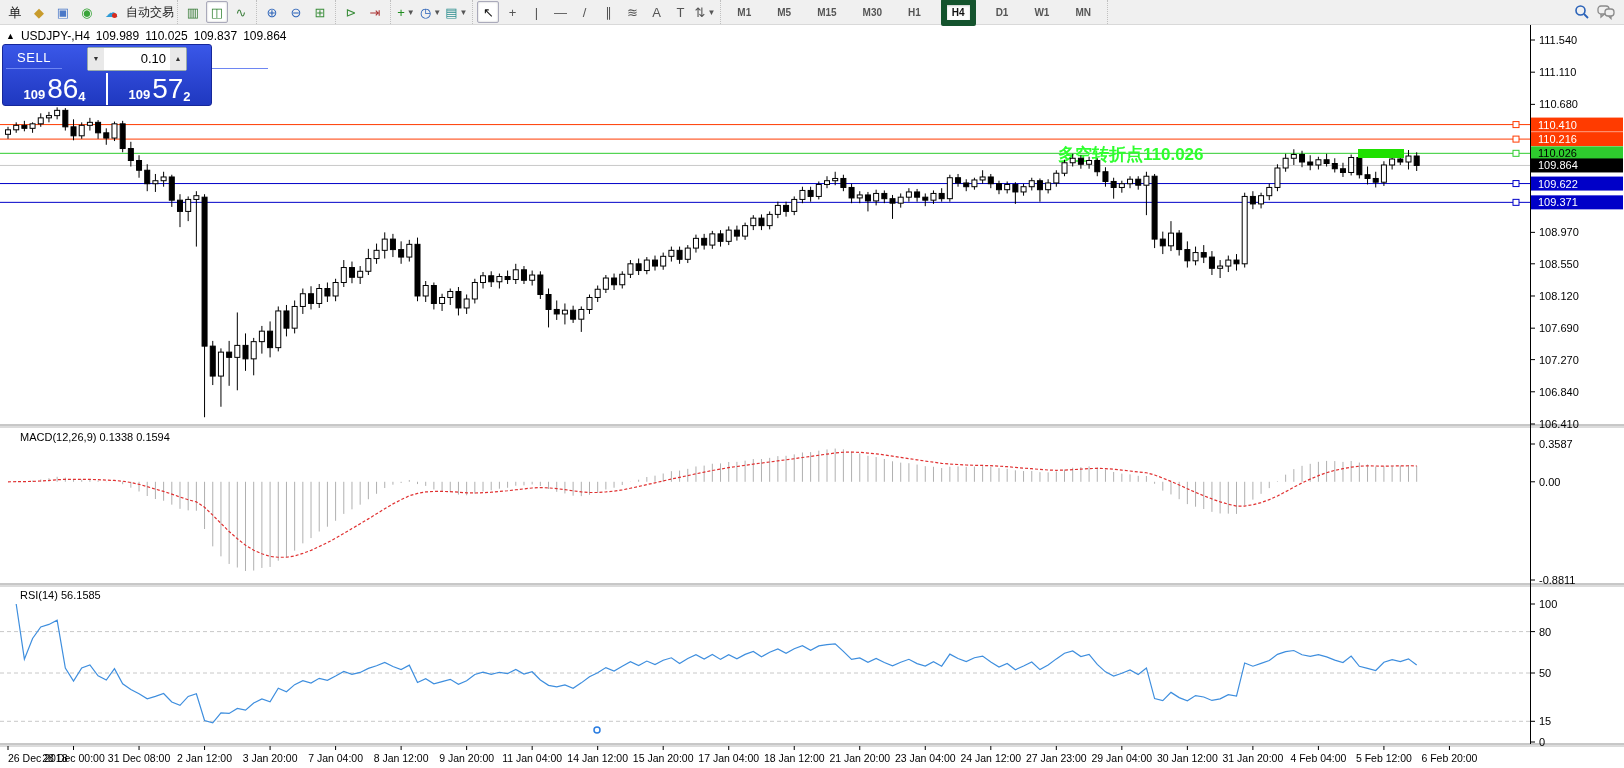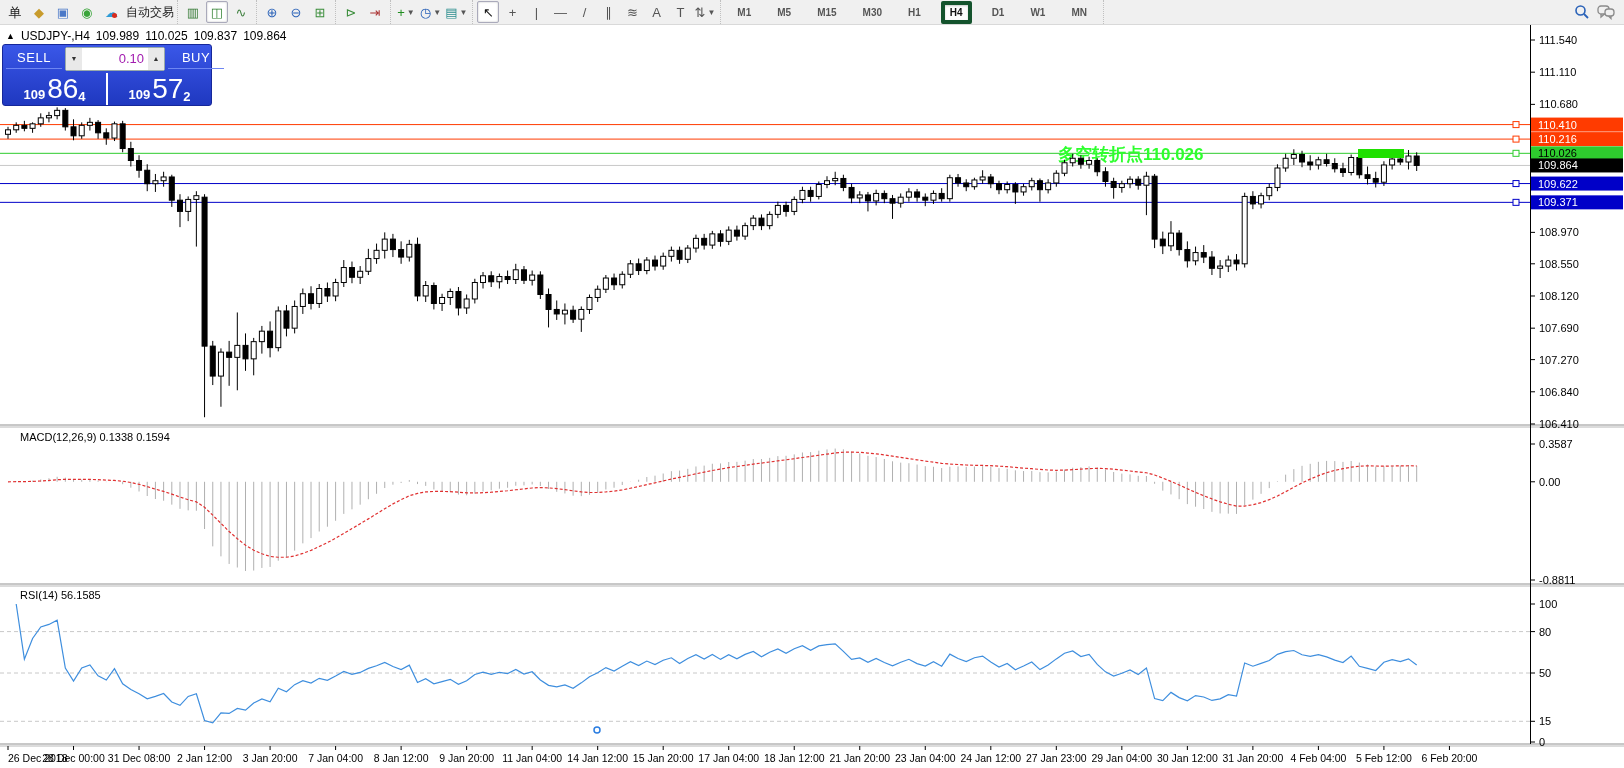--- a/index.html
+++ b/index.html
@@ -8,35 +8,35 @@
   #toolbar{position:absolute;left:0;top:0;width:1624px;height:24px;background:#f0f0f0;
     border-bottom:1px solid #d9d9d9;display:flex;align-items:center;font-size:12px;color:#444;}
   .tb-group{display:flex;align-items:center;height:24px;padding:0 3px;border-right:1px dotted #c0c0c0;}
   .tb-btn{display:flex;align-items:center;justify-content:center;min-width:20px;height:20px;margin:0 1px;
     border:1px solid transparent;border-radius:2px;cursor:default;}
   .tb-btn.active{background:#fff;border:1px solid #aab;box-shadow:inset 0 0 2px #bbb;}
   .tb-glyph{font-size:13px;line-height:1;}
   .tb-caret{font-size:8px;color:#555;margin-left:2px;}
   .tb-label{font-size:12px;color:#222;margin-left:3px;white-space:nowrap;}
   .tf-btn{font-size:10px;font-weight:bold;color:#555;padding:2px 5px;margin:0 7px;border:1px solid transparent;border-radius:2px;}
-  .tf-btn.active{background:#fdfdfd;border:4px solid #14532d;box-shadow:inset 0 1px 2px #ccc;color:#111;}
+  .tf-btn.active{background:#fdfdfd;border:6px solid #14532d;box-shadow:inset 0 1px 2px #ccc;color:#111;}
   #tb-right{margin-left:auto;display:flex;align-items:center;padding-right:6px;border-right:none;}
   
   #symbol-header{position:absolute;left:6px;top:29px;font-size:12px;color:#000;display:flex;gap:6px;align-items:center;z-index:5;}
   #collapse{font-size:9px;}
   
   #trade-panel{position:absolute;left:2px;top:44px;width:208px;height:60px;z-index:6;
     background:linear-gradient(#3a57e8,#1f38c0);border-radius:3px;border:1px solid #16279a;
     display:flex;flex-wrap:wrap;color:#fff;}
-  #tp-top{display:flex;width:100%;height:26px;align-items:center;}
+  #tp-top{display:flex;width:100%;height:26px;align-items:center;gap:22px;}
   .tp-btn{flex:0 0 56px;text-align:center;font-size:13px;color:#fff;letter-spacing:.5px;
     border-bottom:1px solid #6e86f2;margin:2px 3px 0 3px;padding-bottom:3px;}
   #tp-vol{flex:1;display:flex;height:22px;background:#fff;border:1px solid #9aa;border-radius:2px;margin-top:1px;}
   .tp-step{width:16px;background:#e9e9e9;color:#333;font-size:7px;display:flex;align-items:center;justify-content:center;}
-  #tp-vol input{flex:1;border:none;outline:none;text-align:right;font-size:13px;padding-right:4px;width:60px;color:#a21caf;}
+  #tp-vol input{flex:1;border:none;outline:none;text-align:right;font-size:13px;padding-right:4px;width:60px;color:#000000;}
   .tp-price{flex:1;display:flex;align-items:flex-end;justify-content:center;padding-bottom:2px;line-height:1;text-align:center;}
   .tp-price.sell{border-right:2px solid #fff;}
   .tp-small{font-size:13px;font-weight:bold;margin-right:2px;padding-bottom:2px;}
   .tp-big{font-size:28px;font-weight:normal;}
   .tp-sup{font-size:13px;font-weight:bold;vertical-align:top;margin-top:-2px;}
   
   .pane-title{position:absolute;left:20px;font-size:11px;color:#000;z-index:4;}
   
   text{font-family:"Liberation Sans",sans-serif;}
 </style>

